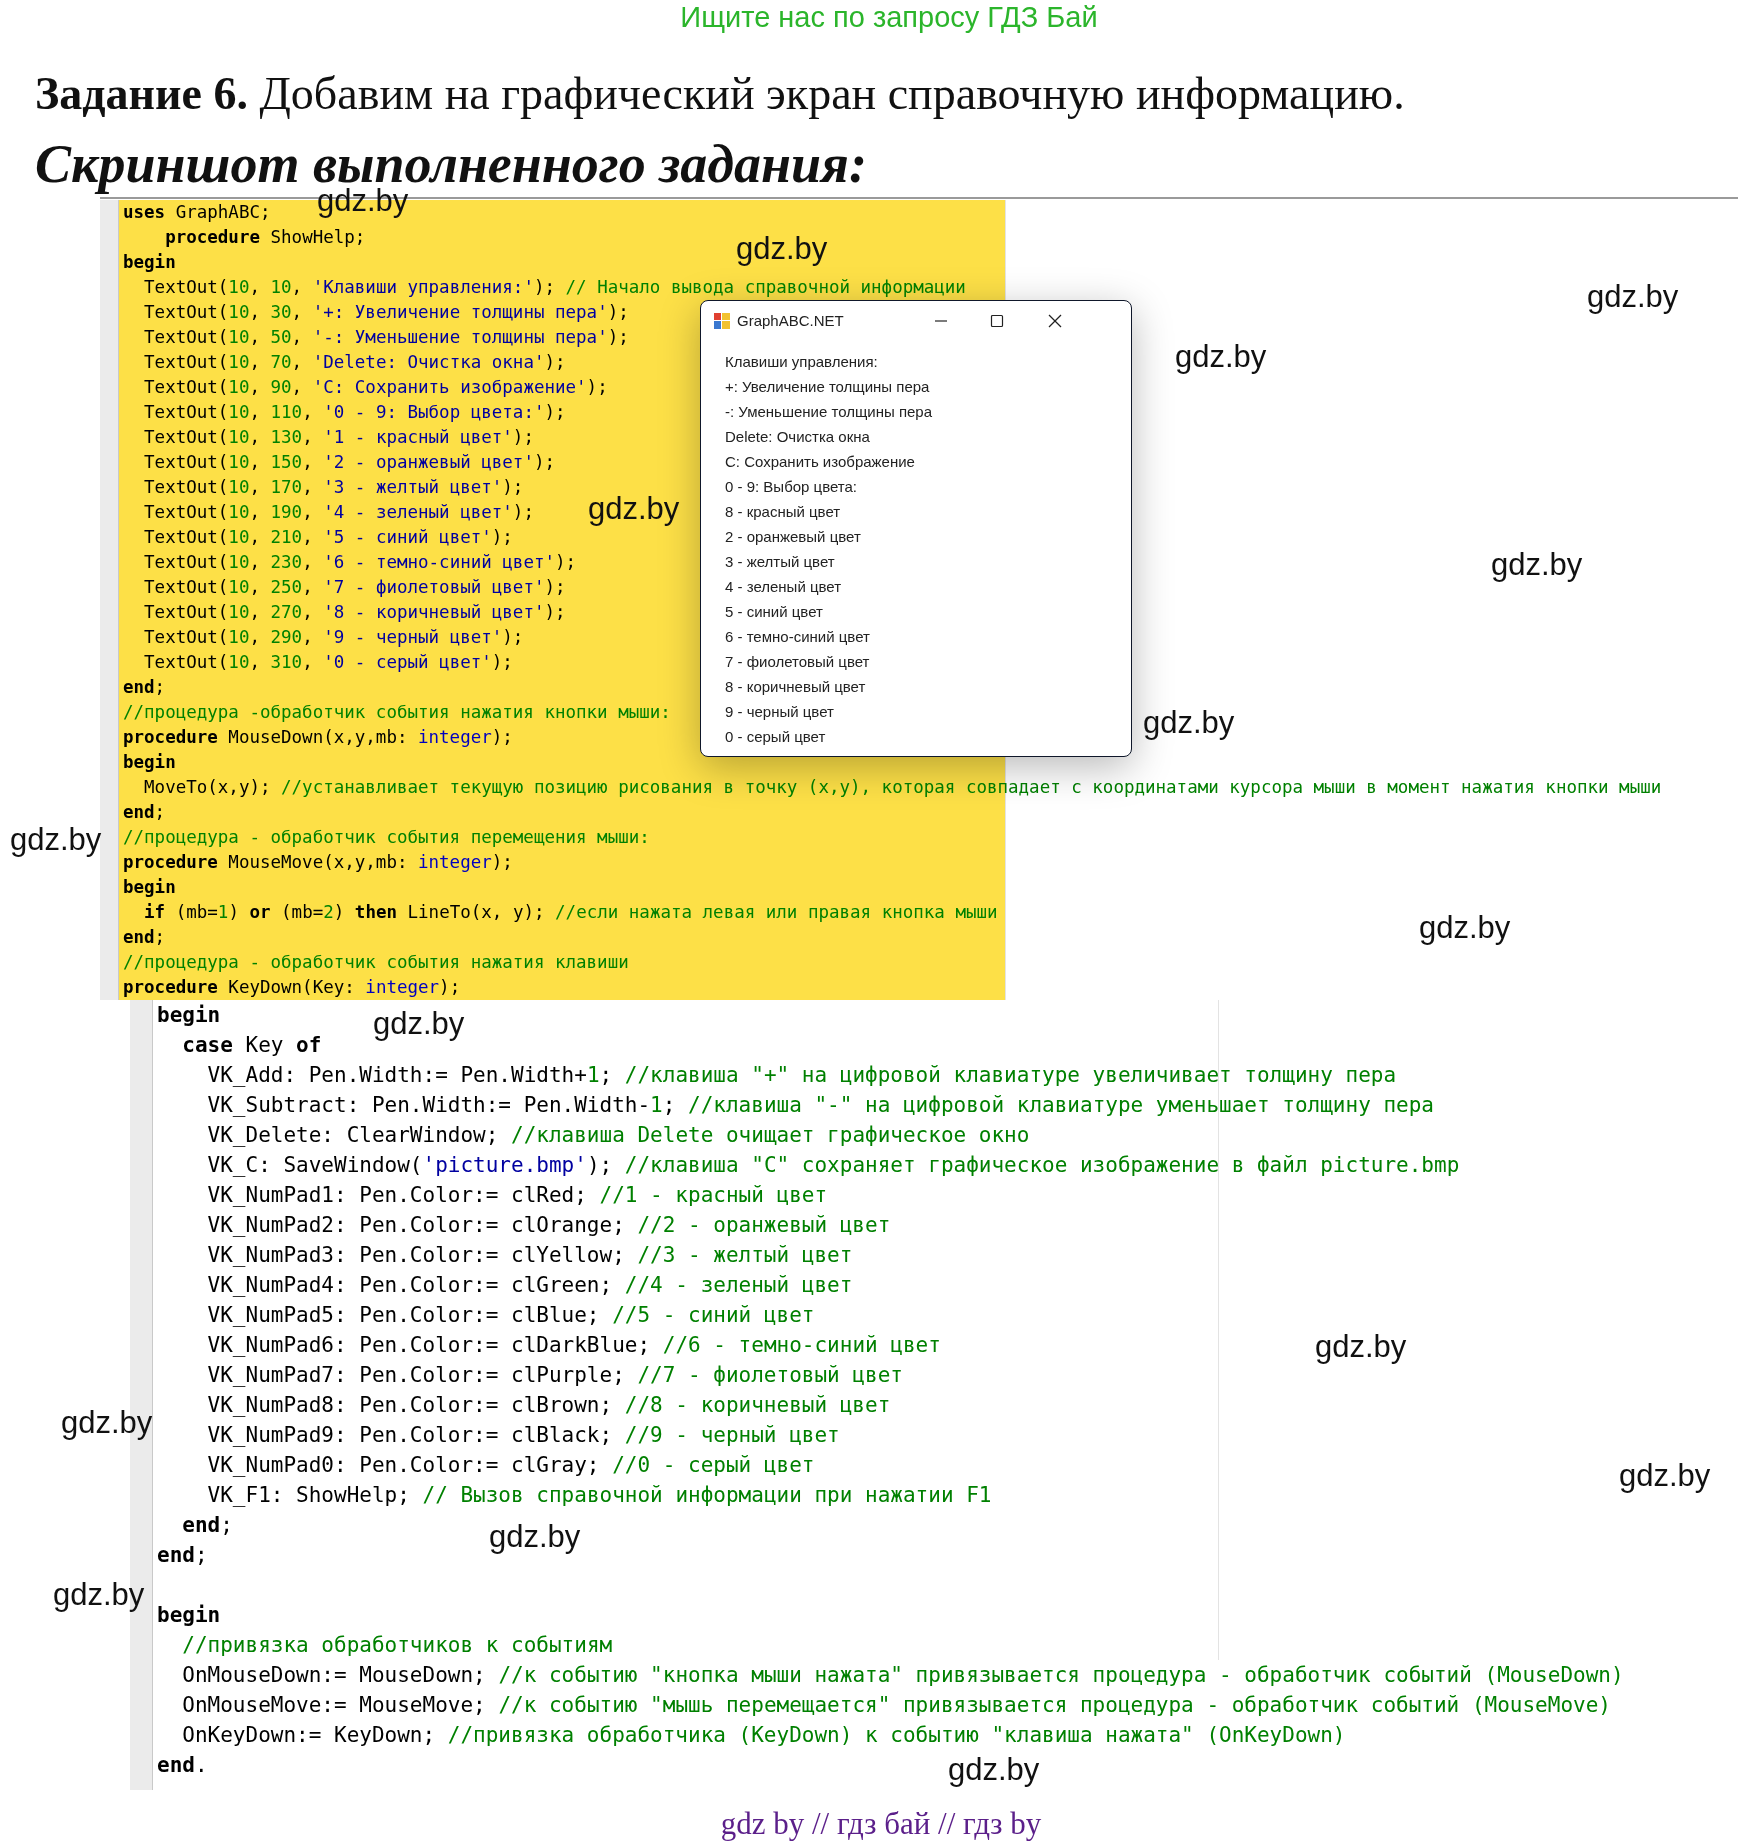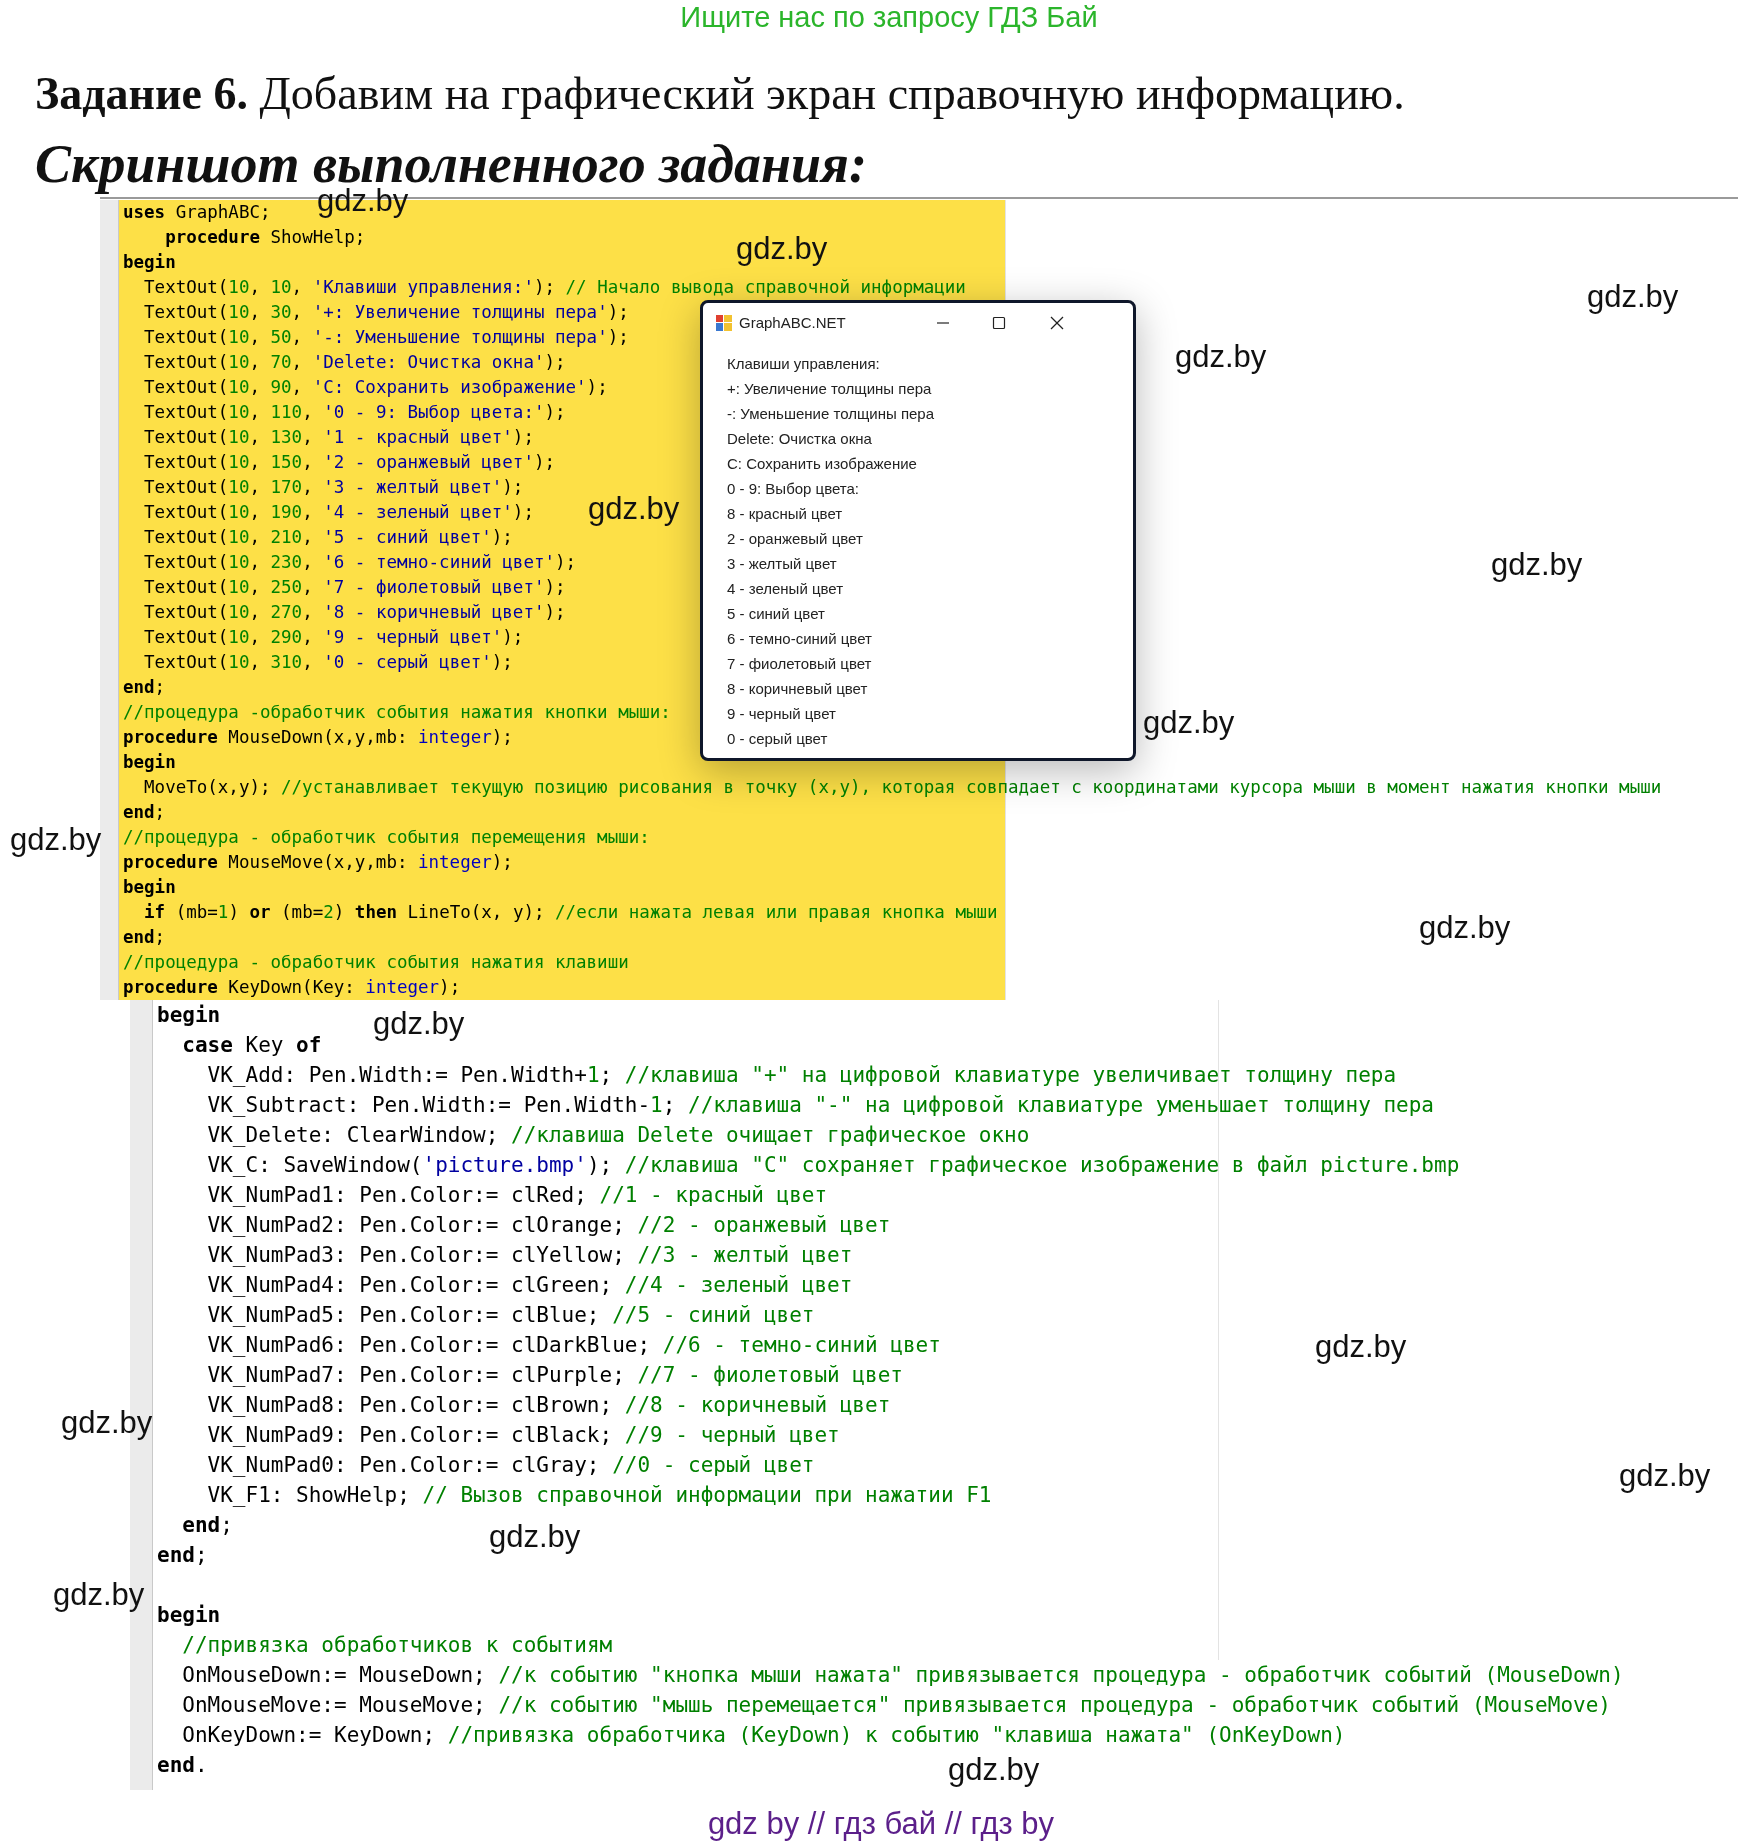--- a/index.html
+++ b/index.html
@@ -24,30 +24,30 @@
   .code2 .lines { position: absolute; left: 27px; top: 0; font-family: "DejaVu Sans Mono", monospace; font-size: 21px; line-height: 30px; white-space: pre; color: #000; }
 
   .kw { font-weight: bold; color: #000; }
   .num { color: #008000; }
   .str { color: #0000a0; }
   .cm { color: #008000; }
   .ty { color: #0000c0; }
   .id { color: #000; }
 
   
-  .gwin { top: 300px; left: 700px; width: 430px; height: 455px; background: #fff; border: 3px solid #0f172a; border-radius: 8px; box-shadow: 0 10px 40px rgba(0,0,0,0.28); }
+  .gwin { top: 300px; left: 700px; width: 430px; height: 455px; background: #fff; border: 1px solid #0f172a; border-radius: 8px; box-shadow: 0 10px 40px rgba(0,0,0,0.28); }
   .gwin .titlebar { position: absolute; top: 0; left: 0; right: 0; height: 40px; }
   .gwin .appicon { position: absolute; left: 13px; top: 12px; width: 16px; height: 16px; }
   .gwin .title { position: absolute; left: 36px; top: 10px; font-size: 15px; color: #222; line-height: 20px; }
   .gwin .wbtn { position: absolute; top: 6px; width: 40px; height: 28px; display: flex; align-items: center; justify-content: center; color: #222; }
   .gwin .content { position: absolute; left: 13px; top: 48px; font-size: 15px; line-height: 25px; color: #222; margin-left: 11px; }
   .gwin .content div { white-space: nowrap; }
 
   .wm { position: absolute; font-family: "Liberation Sans", sans-serif; font-size: 31px; color: #111; line-height: 34px; white-space: nowrap; }
-  .footer { top: 1806px; left: 0; width: 1762px; text-align: center; color: #5b1f8a; font-size: 31px; line-height: 36px; }
+  .footer { top: 1806px; left: 0; width: 1762px; text-align: center; color: #5b1f8a; font-size: 31px; line-height: 36px; font-family: Liberation Serif, serif; }
 </style>
 </head>
 <body>
 
 <div class="abs banner">Ищите нас по запросу ГДЗ Бай</div>
 
 <div class="abs heading1"><b>Задание 6.</b><span> Добавим на графический экран справочную информацию.</span></div>
 <div class="abs heading2">Скриншот выполненного задания:</div>
 <div class="abs divider"></div>
 

